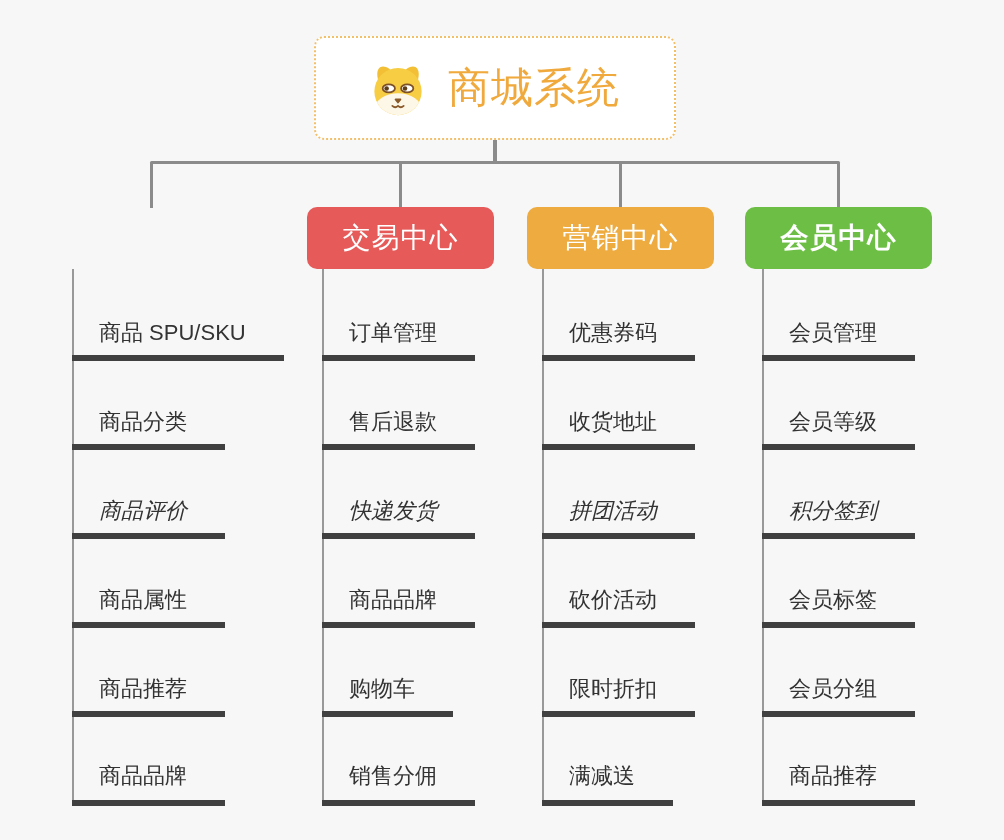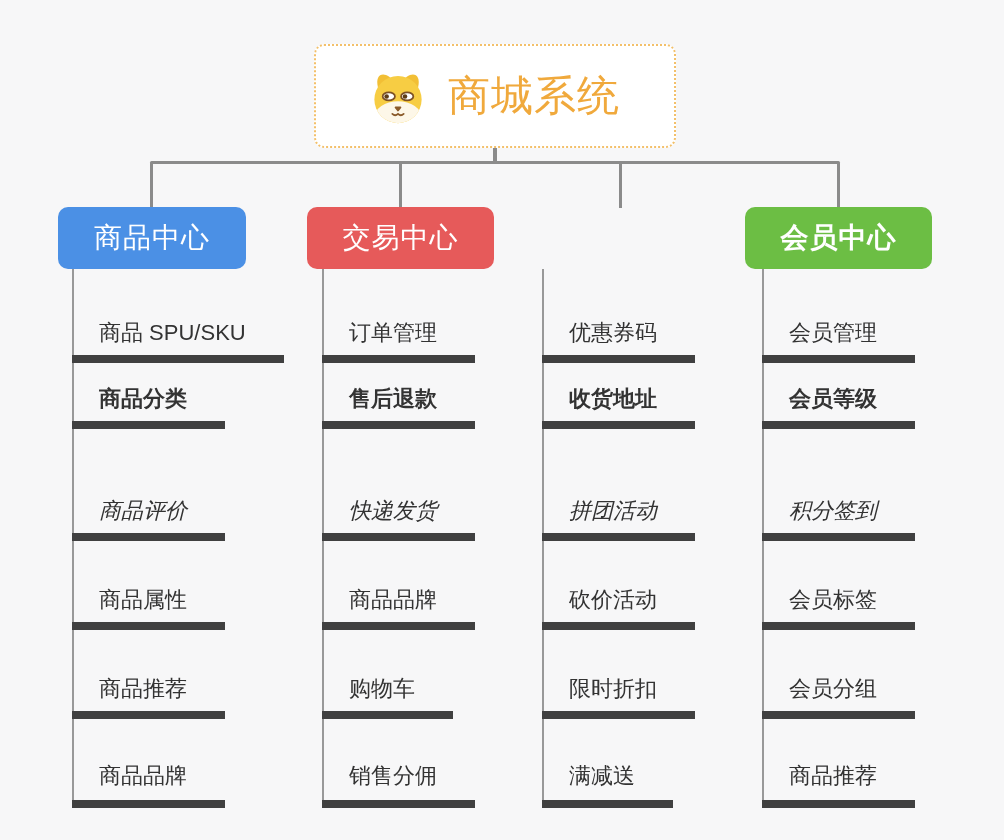--- a/index.html
+++ b/index.html
@@ -8,21 +8,21 @@
   body {
     font-family: "Liberation Sans", "DejaVu Sans", sans-serif;
     background:#f7f7f8;
     position:relative;
     overflow:hidden;
   }
   .canvas { position:absolute; inset:0; width:1004px; height:840px; }
 
   
   .root-node {
-    position:absolute; left:314px; top:44px; width:362px; height:104px;
+    position:absolute; left:314px; top:36px; width:362px; height:104px;
     background:#ffffff; border:2px dotted #f3c06a; border-radius:10px;
     display:flex; align-items:center; justify-content:center; gap:22px;
   }
   .root-title {
     font-size:42px; line-height:1; letter-spacing:1px; font-weight:400;
   }
   .dog-svg { width:56px; height:56px; display:block; }
 
   
   .conn { position:absolute; background:#8b8b8b; }
@@ -52,24 +52,24 @@
   .col-3 { left:542px; }
   .col-4 { left:762px; }
   .trunk {
     position:absolute; left:0; top:269px; width:2px; height:533px;
     background:#999999;
   }
   .leaf {
     position:absolute; left:0; white-space:nowrap;
     font-size:22px; line-height:26px; color:#333333;
     padding:0 38px 9px 27px;
-    border-bottom:8px solid #404040;
+    border-bottom:6px solid #404040;
     cursor:default;
   }
-  .r0 { top:320px; } .r1 { top:386px;font-weight:bold; } .r2 { top:498px;font-style:italic; }
+  .r0 { top:320px; } .r1 { top:409px; } .r2 { top:498px;font-style:italic; }
   .r3 { top:587px; } .r4 { top:676px; } .r5 { top:765px;font-family:Liberation Mono, monospace; }
 </style>
 </head>
 <body>
 
 <div class="canvas">
 
   <div class="conn conn-root-stem"></div>
   <div class="conn conn-horizontal"></div>
   <div class="conn conn-drop conn-drop-1"></div>
@@ -91,22 +91,22 @@
       <ellipse cx="21.5" cy="32.5" rx="7" ry="4.6" fill="#ffffff" stroke="#7d5125" stroke-width="2"></ellipse>
       <ellipse cx="42.5" cy="32.5" rx="7" ry="4.6" fill="#ffffff" stroke="#7d5125" stroke-width="2"></ellipse>
       <circle cx="19" cy="32.5" r="2.6" fill="#5f3d16"></circle>
       <circle cx="40" cy="32.5" r="2.6" fill="#5f3d16"></circle>
       <path d="M29.2 45 L34.8 45 L32 48.6 Z" fill="#8a5a2a" stroke="#8a5a2a" stroke-width="2" stroke-linejoin="round"></path>
       <path d="M25.5 52.5 Q28.8 55.5 32 52.5 Q35.2 55.5 38.5 52.5" stroke="#8a5a2a" stroke-width="2" fill="none" stroke-linecap="round"></path>
     </svg>
     <span class="root-title" style="color: rgb(240, 169, 60);">商城系统</span>
   </div>
 
-  <div class="branch branch-1" style="background-color: rgb(75, 144, 229);">商品中心</div>
   <div class="branch branch-2" style="background-color: rgb(230, 90, 90); text-align: center;">交易中心</div>
+  <div class="branch branch-3" style="background-color: rgb(237, 171, 64);">营销中心</div>
   <div class="branch branch-4" style="background-color: rgb(108, 190, 68); font-weight: bold;">会员中心</div>
 
   <div class="col col-1">
     <div class="trunk"></div>
     <div class="leaf r0">商品 SPU/SKU</div>
     <div class="leaf r1">商品分类</div>
     <div class="leaf r2">商品评价</div>
     <div class="leaf r3">商品属性</div>
     <div class="leaf r4">商品推荐</div>
     <div class="leaf r5">商品品牌</div>

